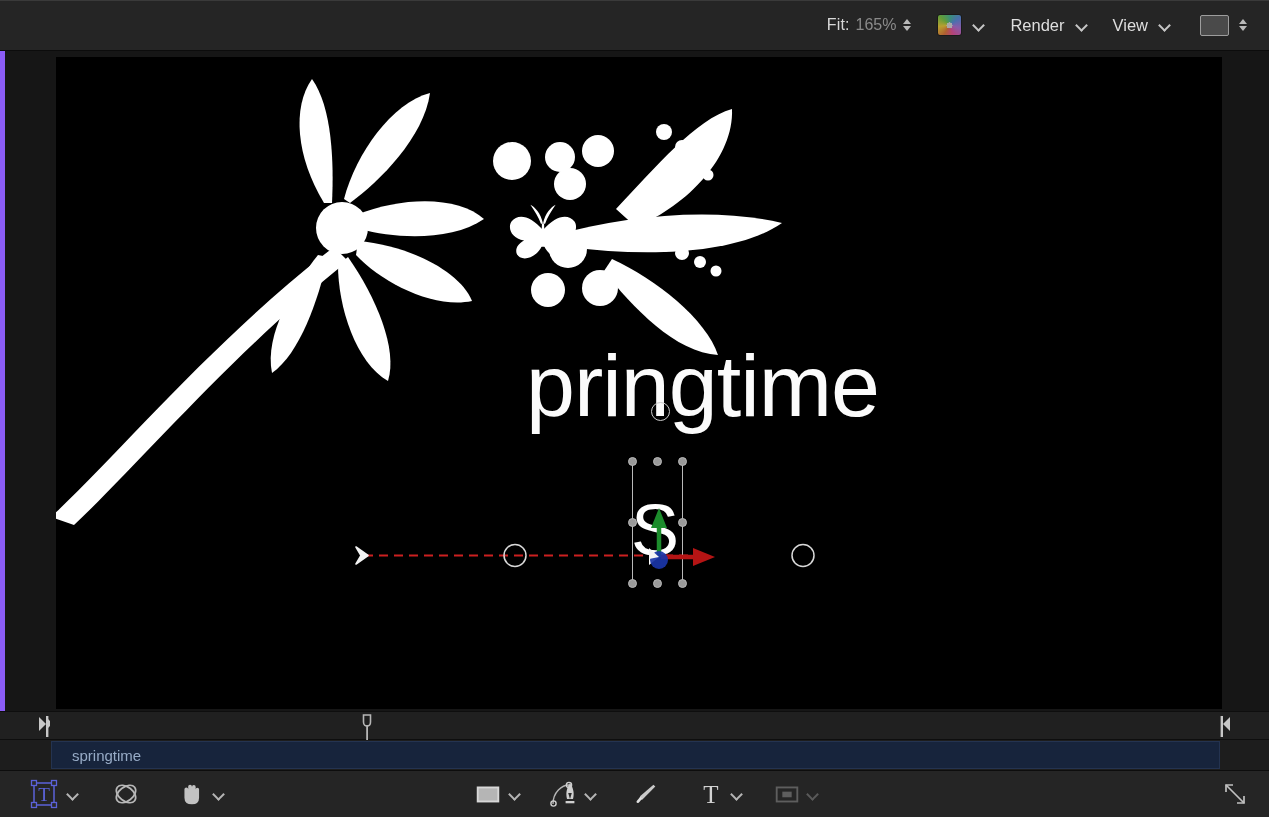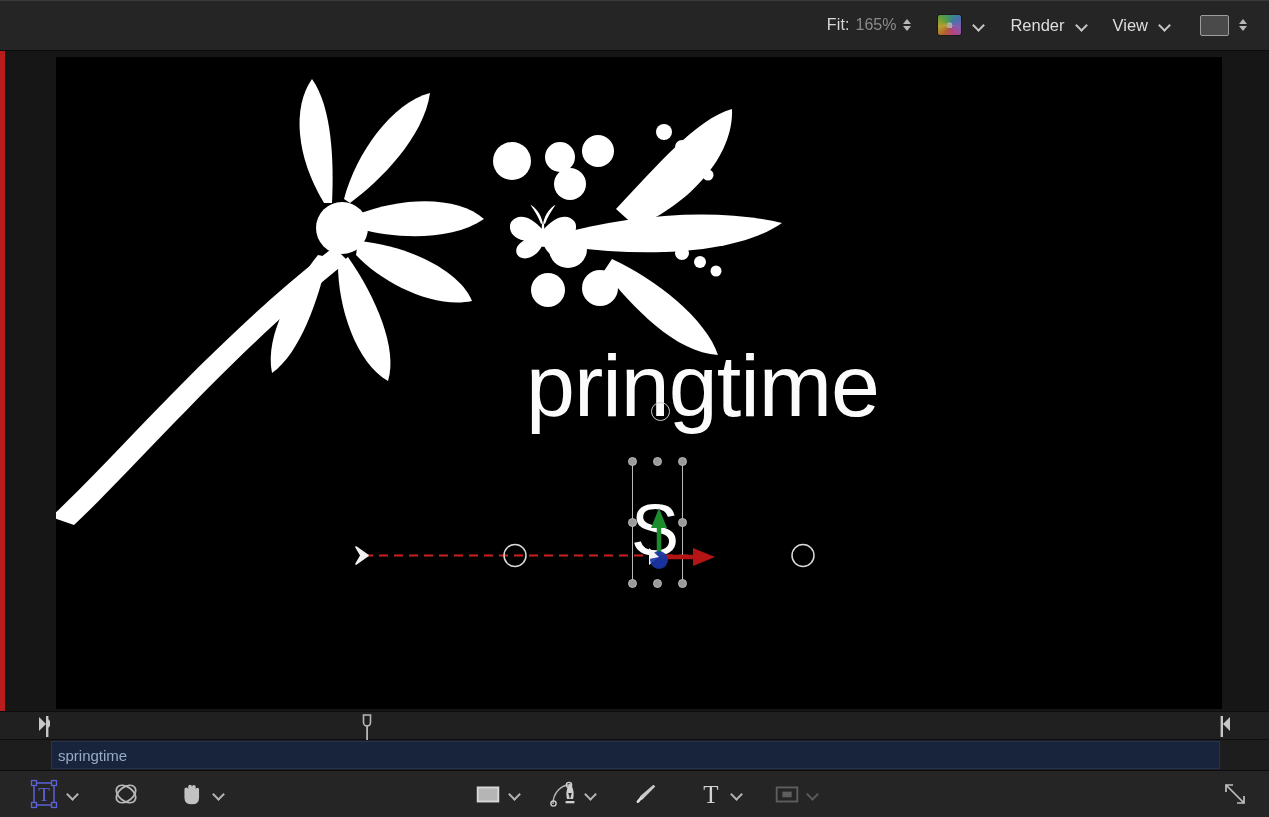--- a/index.html
+++ b/index.html
@@ -2,21 +2,21 @@
 <html><head>
 <meta charset="utf-8">
 <style>
   * { margin:0; padding:0; box-sizing:border-box; }
   html, body {
     width:1269px; height:817px;
     background:#1c1c1c;
     font-family:"Liberation Sans", sans-serif;
     overflow:hidden;
   }
-  #app { position:relative; width:1122px; height:817px; background:#b91c1c; }
+  #app { position:relative; width:1122px; height:817px; background:#8b5cf6; }
 
   
   .topbar{
     position:absolute; left:0; top:0; width:1269px; height:51px;
     background:#252525;
     border-bottom:1px solid #0c0c0c;
     display:flex; align-items:center; justify-content:flex-end;
   }
   .topbar::before{
     content:""; position:absolute; left:0; top:0; width:100%; height:1px;
@@ -137,21 +137,21 @@
   .track-row{
     position:absolute; left:0; top:30px; width:1269px; height:28px;
     background:#1d1d1d;
   }
   .clip{
     position:absolute; left:51px; top:0px; width:1169px; height:28px;
     background:#17243c; border:1px solid #243350;
     display:flex; align-items:center;
   }
   .clip-label{
-    color:#97abc6; font-size:15px; margin-left:6px;
+    color:#97abc6; font-size:15px; margin-left:20px;
     font-family:"Liberation Sans", sans-serif;
   }
 
   
   .toolbar{
     position:absolute; left:0; top:770px; width:1269px; height:47px;
     background:#252525; border-top:1px solid #0d0d0d;
     display:flex; align-items:center;
   }
   .tool{

